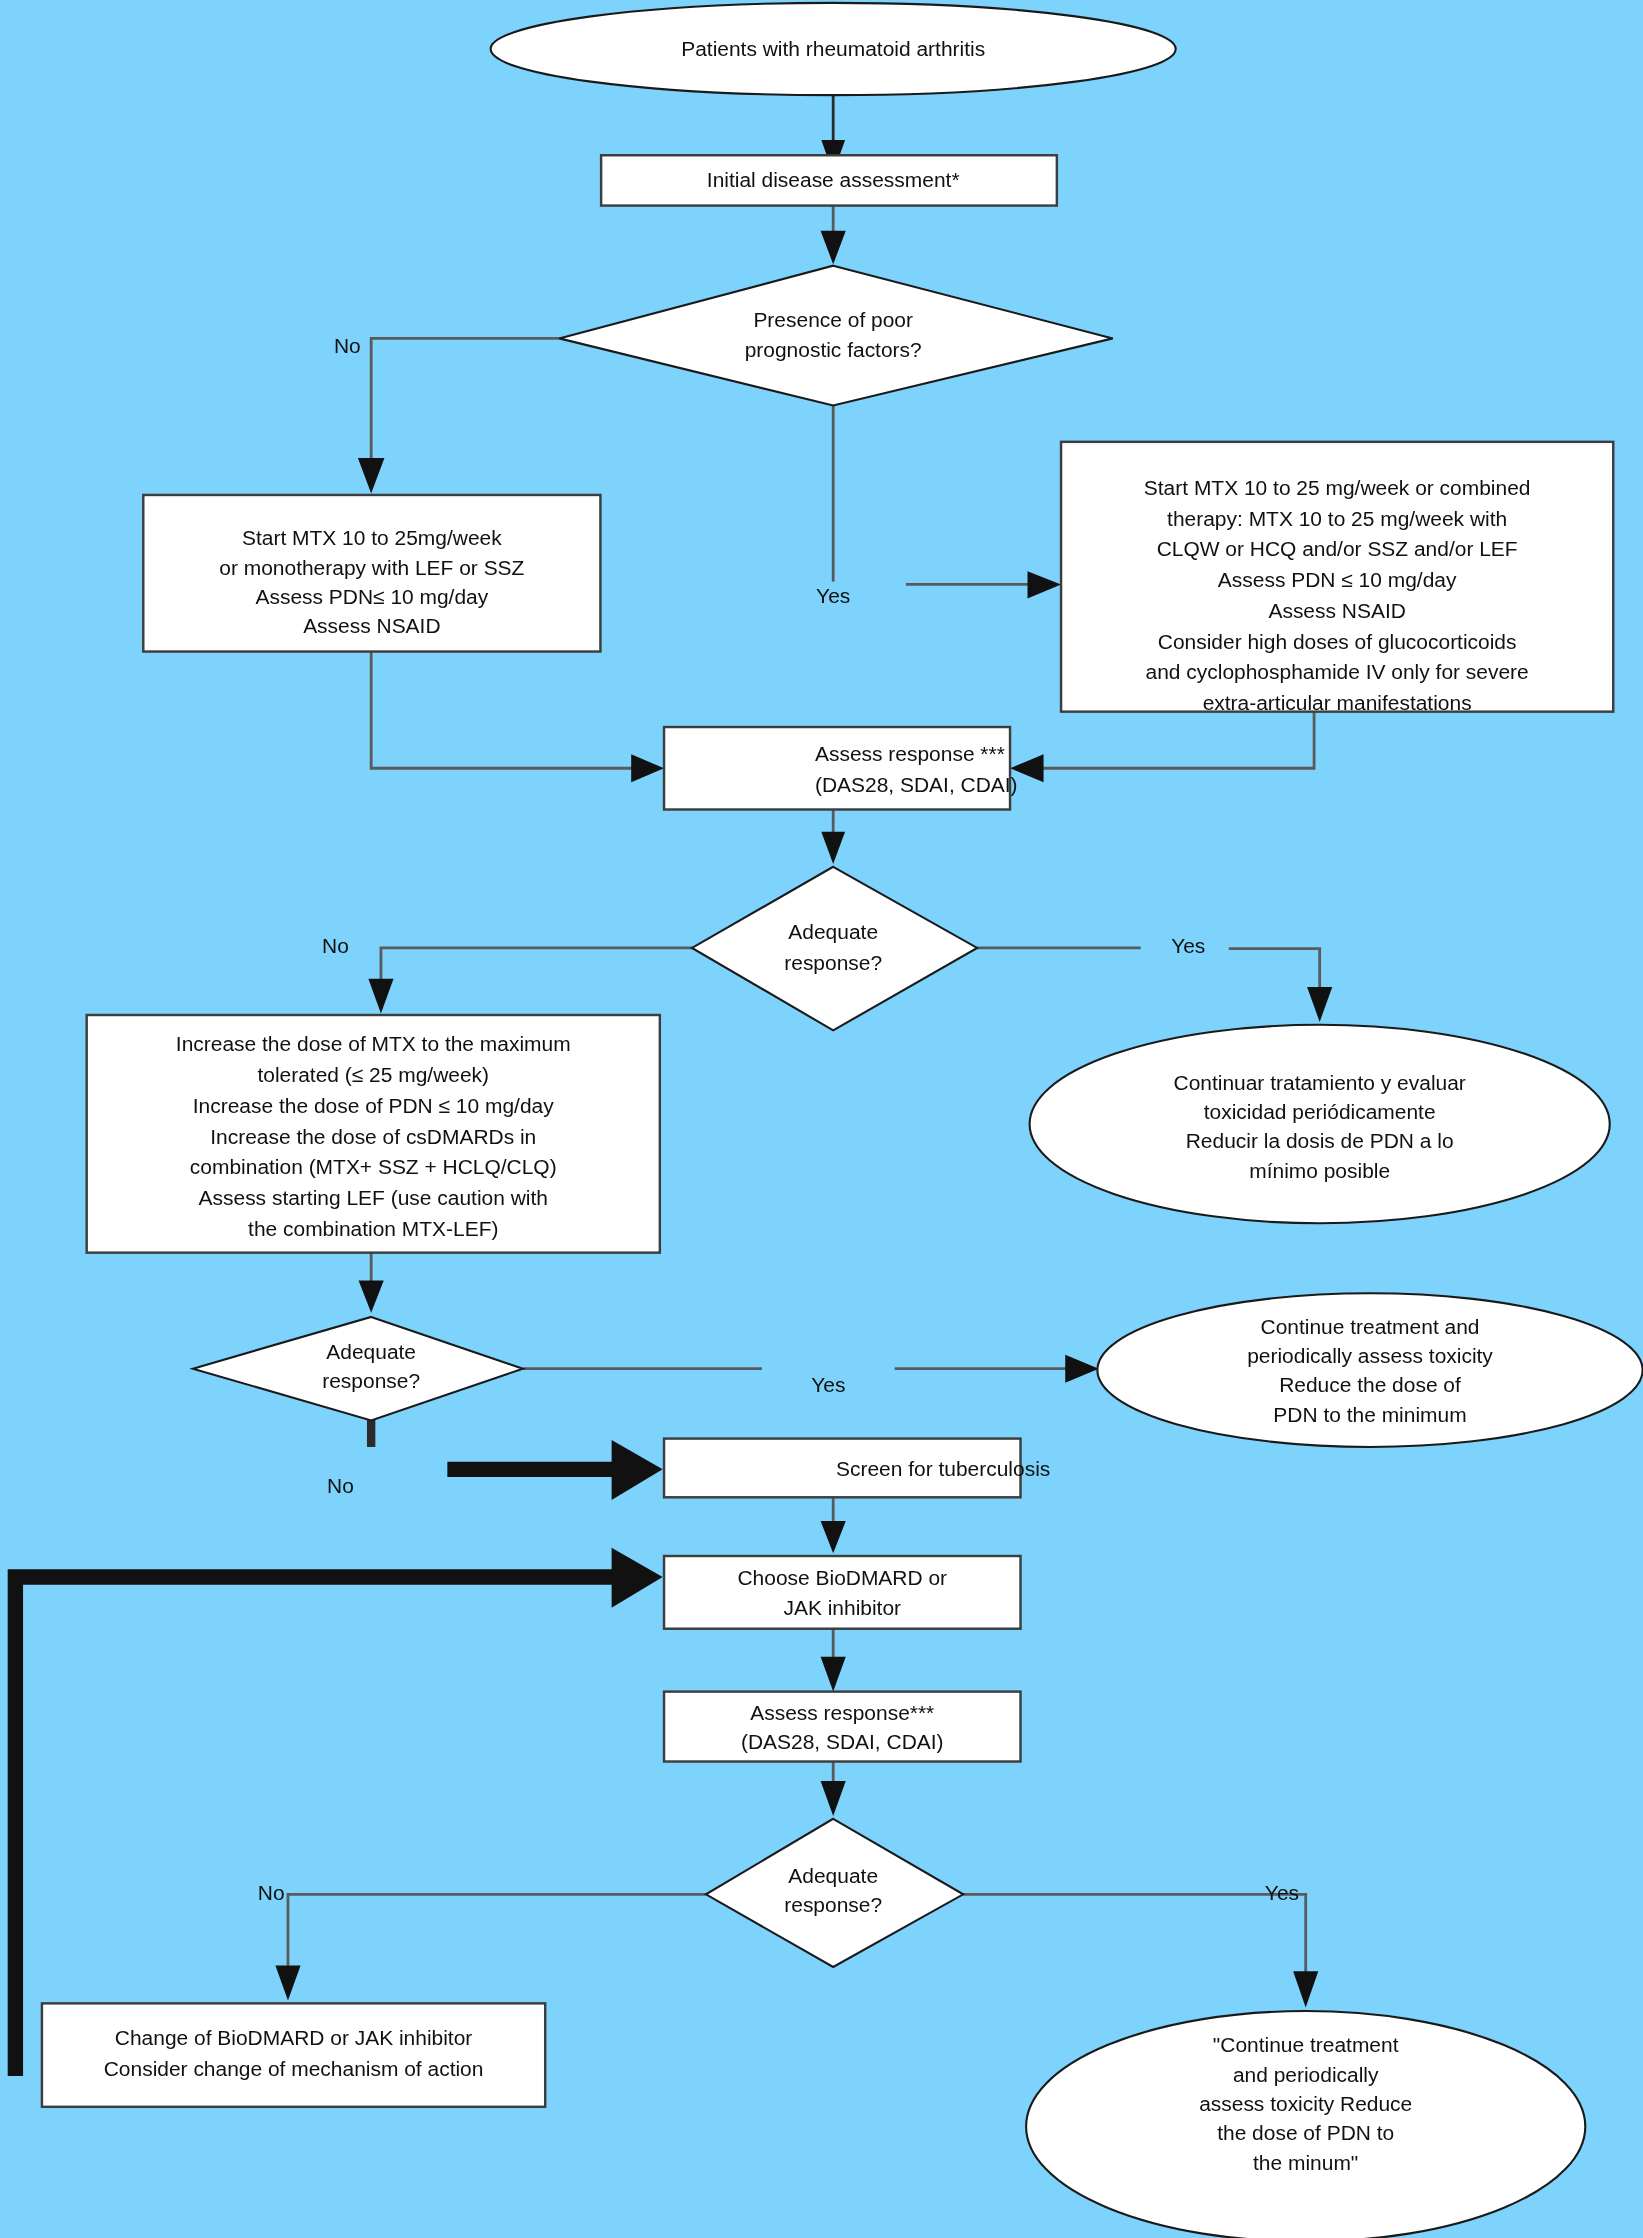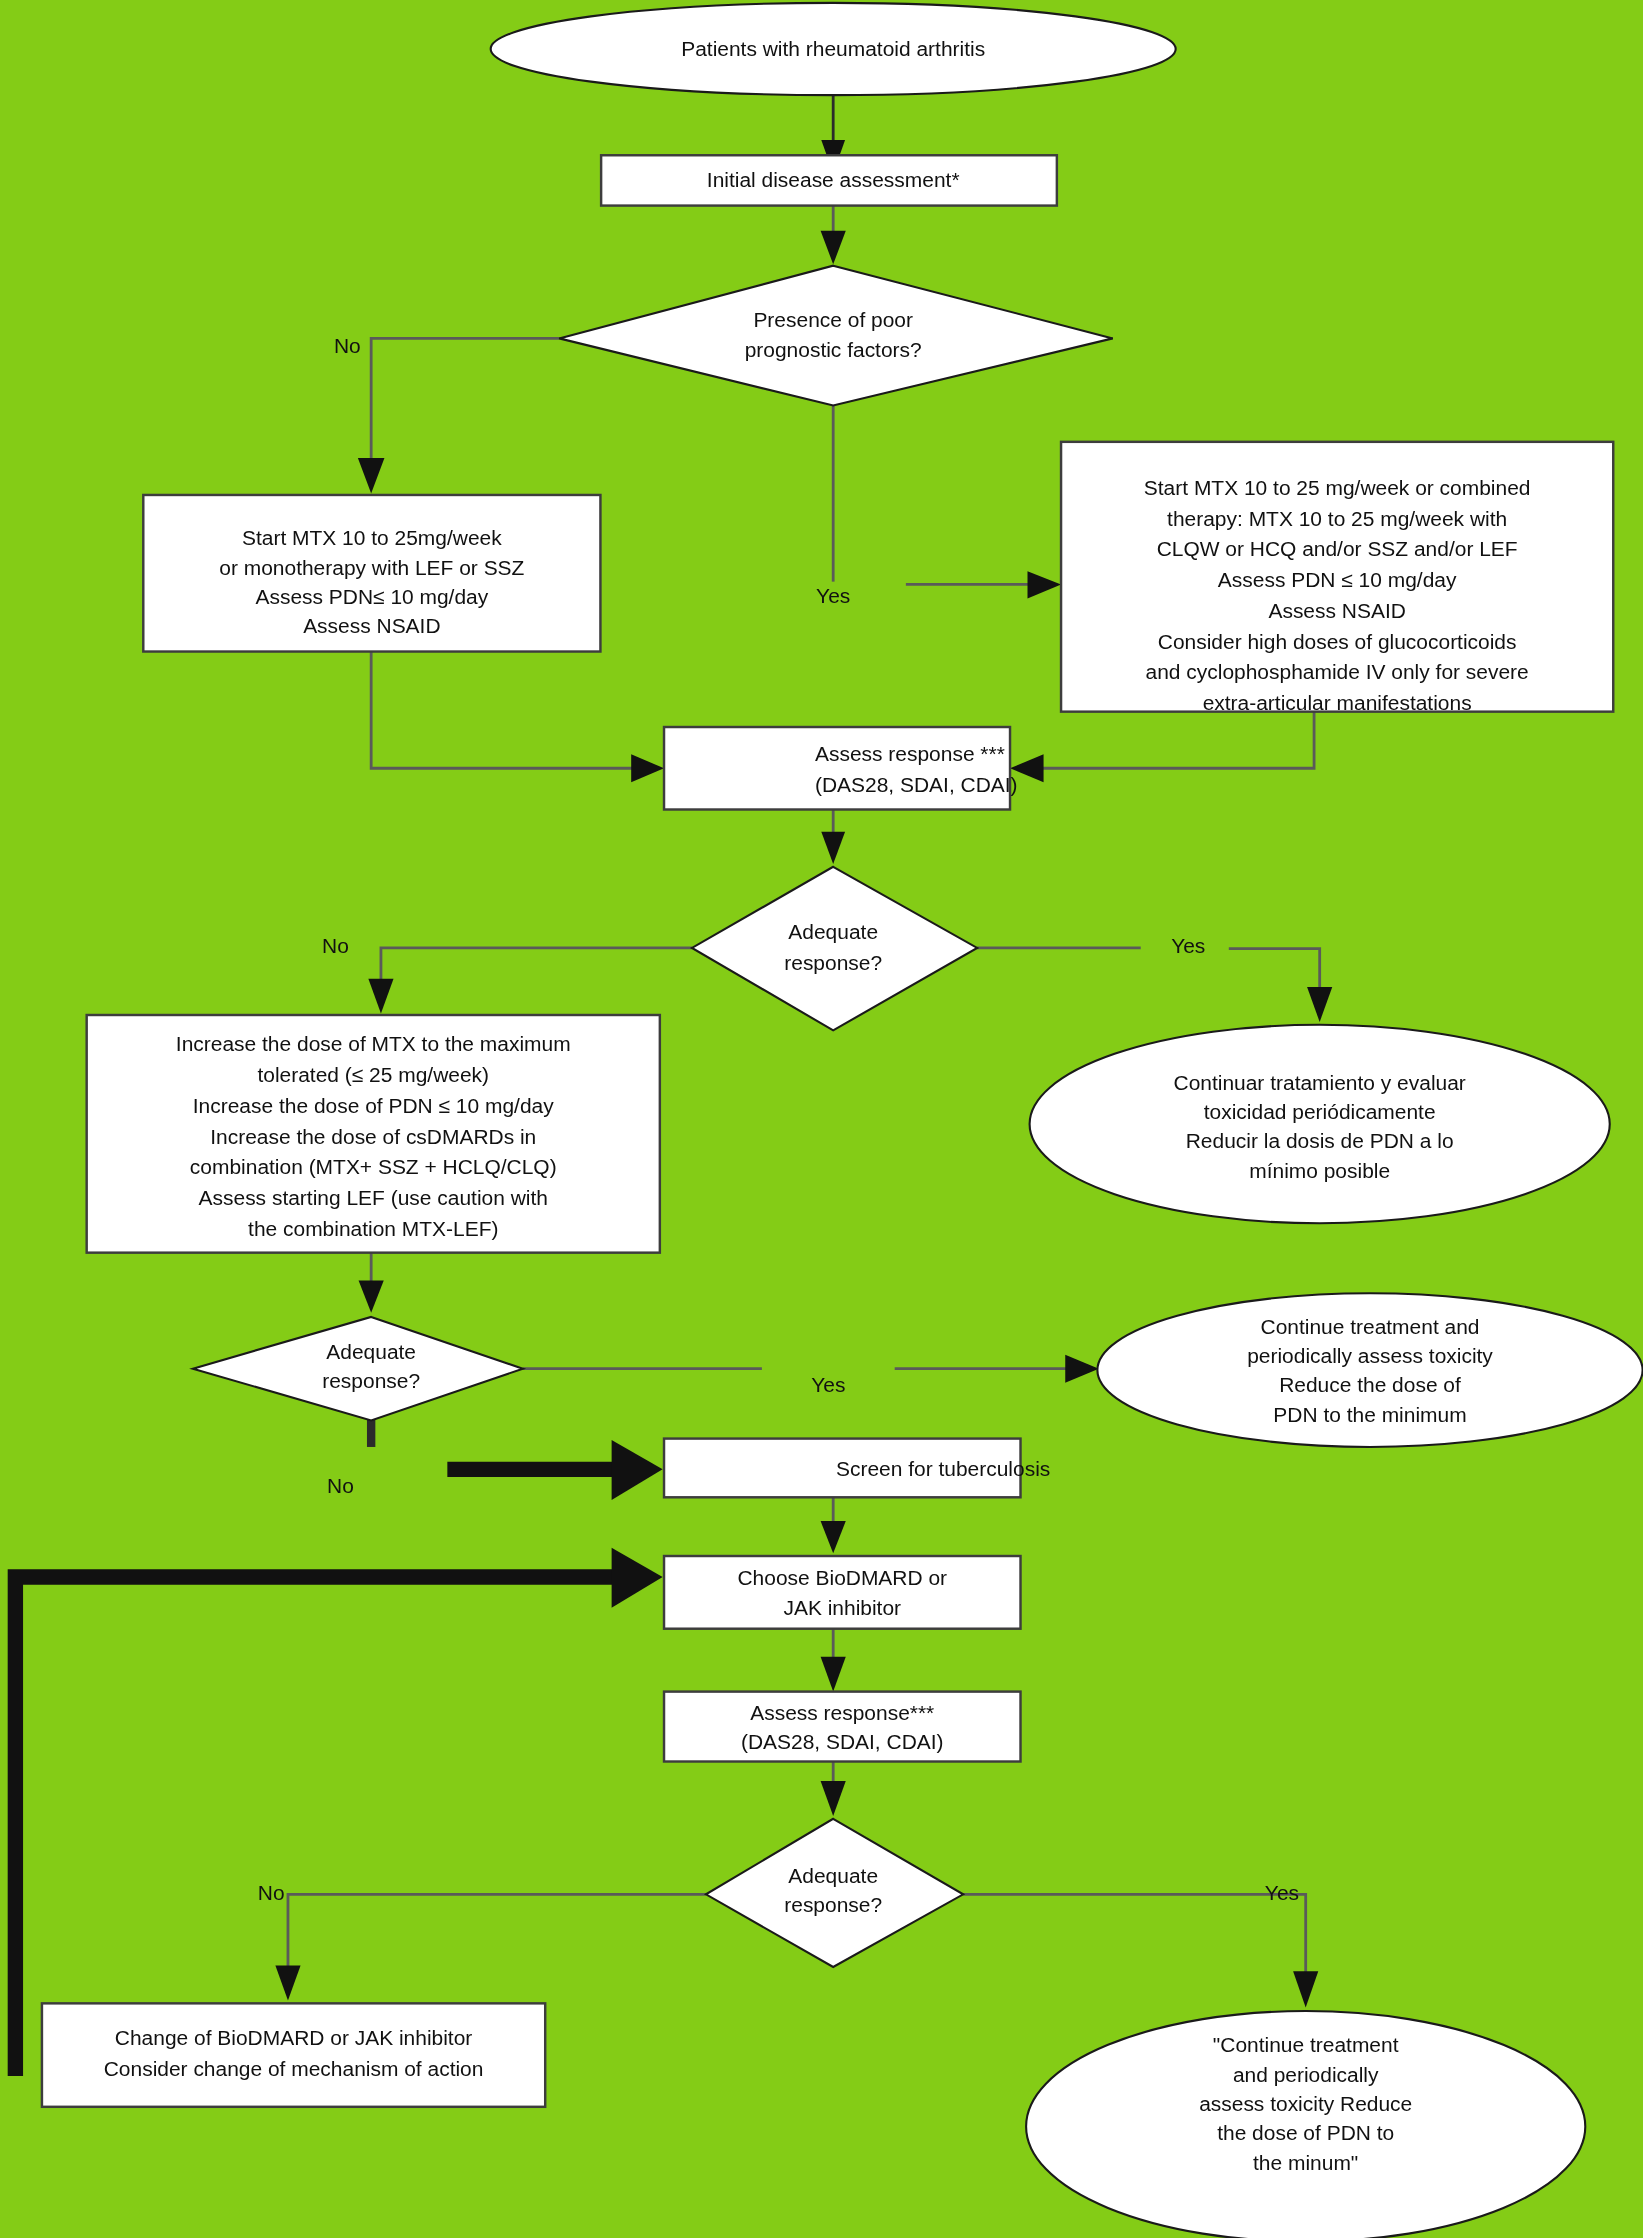--- a/index.html
+++ b/index.html
@@ -7,21 +7,21 @@
     padding: 0;
     background: #ffffff;
   }
   body {
     font-family: "Liberation Sans", sans-serif;
   }
   #flow-wrap {
     position: relative;
     width: 1644px;
     height: 2239px;
-    background: #84cc16;
+    background: #7dd3fc;
     overflow: hidden;
   }
   svg.flow-canvas {
     position: absolute;
     top: 0;
     left: 0;
     width: 1644px;
     height: 2239px;
   }
   .shape-fill { fill: #ffffff; }

